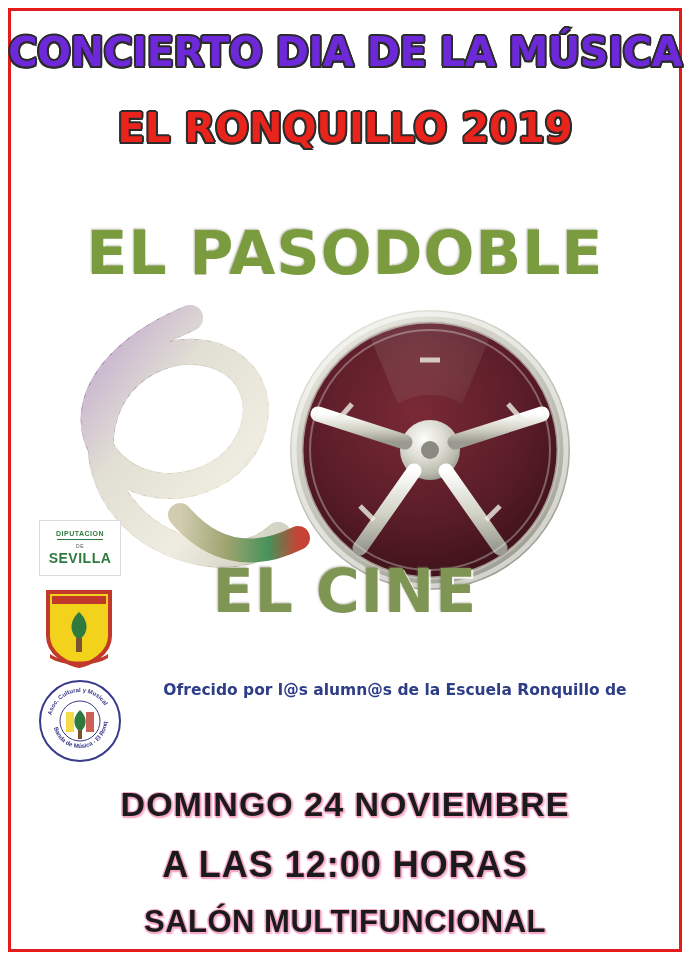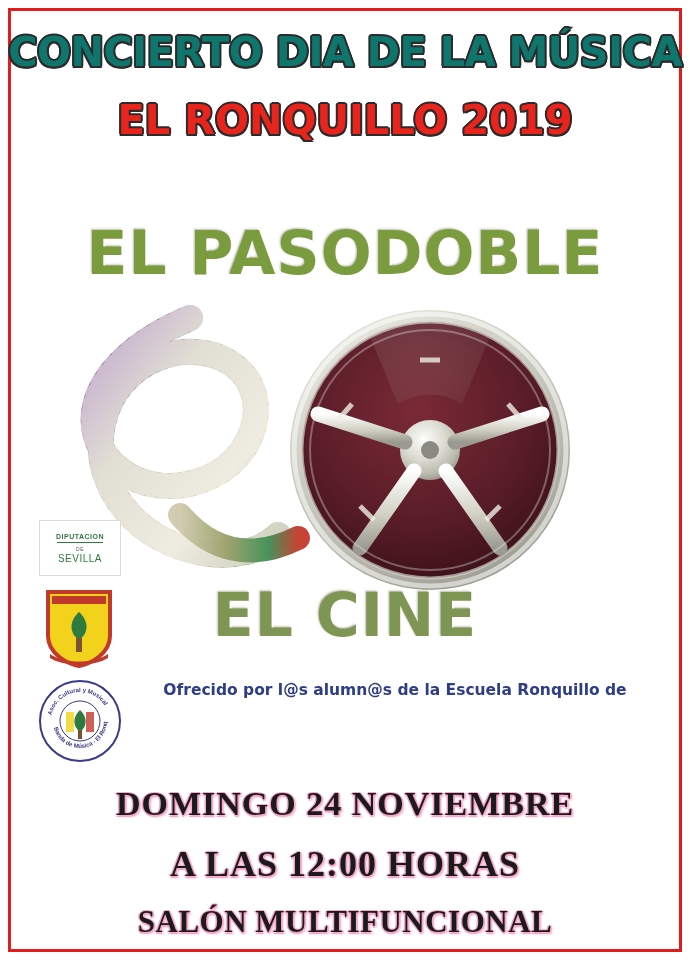--- a/index.html
+++ b/index.html
@@ -35,33 +35,33 @@
     left: 0;
     top: 30px;
     width: 690px;
     text-align: center;
   }
   .headline .line1 {
     font-family: "DejaVu Sans", sans-serif;
     font-weight: bold;
     font-size: 40px;
     letter-spacing: -0.5px;
-    color: #0f766e;
+    color: #6d28d9;
     -webkit-text-stroke: 2.5px #2b2b2b;
     paint-order: stroke fill;
     text-shadow:
        2px 0 0 #2b2b2b, -2px 0 0 #2b2b2b,
        0 2px 0 #2b2b2b, 0 -2px 0 #2b2b2b,
        1.5px 1.5px 0 #2b2b2b, -1.5px 1.5px 0 #2b2b2b,
        1.5px -1.5px 0 #2b2b2b, -1.5px -1.5px 0 #2b2b2b;
     line-height: 1.1;
     white-space: nowrap;
   }
   .headline .line2 {
-    margin-top: 24px;
+    margin-top: 32px;
     font-family: "DejaVu Sans", sans-serif;
     font-weight: bold;
     font-size: 40px;
     color: #e8241c;
     text-shadow:
        2px 0 0 #2b2b2b, -2px 0 0 #2b2b2b,
        0 2px 0 #2b2b2b, 0 -2px 0 #2b2b2b,
        1.5px 1.5px 0 #2b2b2b, -1.5px 1.5px 0 #2b2b2b,
        1.5px -1.5px 0 #2b2b2b, -1.5px -1.5px 0 #2b2b2b;
     line-height: 1.1;
@@ -78,21 +78,21 @@
     font-family: "DejaVu Sans", sans-serif;
     font-weight: bold;
     font-size: 60px;
     letter-spacing: 1px;
     color: #7b9b3f;
     text-shadow: 2px 2px 1px rgba(255,255,255,0.9), -1px -1px 2px rgba(120,120,90,0.5);
   }
   .title-cine {
     position: absolute;
     left: 0;
-    top: 580px;
+    top: 556px;
     width: 690px;
     text-align: center;
     font-family: "DejaVu Sans", sans-serif;
     font-weight: bold;
     font-size: 60px;
     letter-spacing: 1px;
     color: #7f9553;
     text-shadow: 2px 2px 1px rgba(255,255,255,0.9), -1px -1px 2px rgba(120,120,90,0.5);
   }
 
@@ -133,22 +133,22 @@
     color: #2f7a3f;
     letter-spacing: 0.5px;
   }
   .logo-dip .dip-t2 {
     font-size: 5px;
     color: #555;
     letter-spacing: 0.5px;
     margin: 1px 0;
   }
   .logo-dip .dip-t3 {
-    font-size: 10px;
-    font-weight: normal;
+    font-size: 14px;
+    font-weight: bold;
     color: #2f7a3f;
     letter-spacing: 0.5px;
   }
   .logo-dip .dip-rule {
     width: 46px;
     height: 1px;
     background: #2f7a3f;
     margin: 2px 0;
   }
   .shield {
@@ -197,21 +197,21 @@
 
   
   .bottom {
     position: absolute;
     left: 0;
     top: 778px;
     width: 690px;
     text-align: center;
   }
   .bottom div {
-    font-family: Liberation Serif, serif;
+    font-family: Liberation Sans, sans-serif;
     font-weight: bold;
     color: #1b1b1b;
     text-shadow:
       1.5px 0 0 #f7a8c8, -1.5px 0 0 #f7a8c8,
       0 1.5px 0 #f7a8c8, 0 -1.5px 0 #f7a8c8,
       2px 2px 2px rgba(240,140,180,0.65);
     line-height: 1.55;
     white-space: nowrap;
   }
   .bottom .b1 { font-size: 34px; letter-spacing: 1px; }

